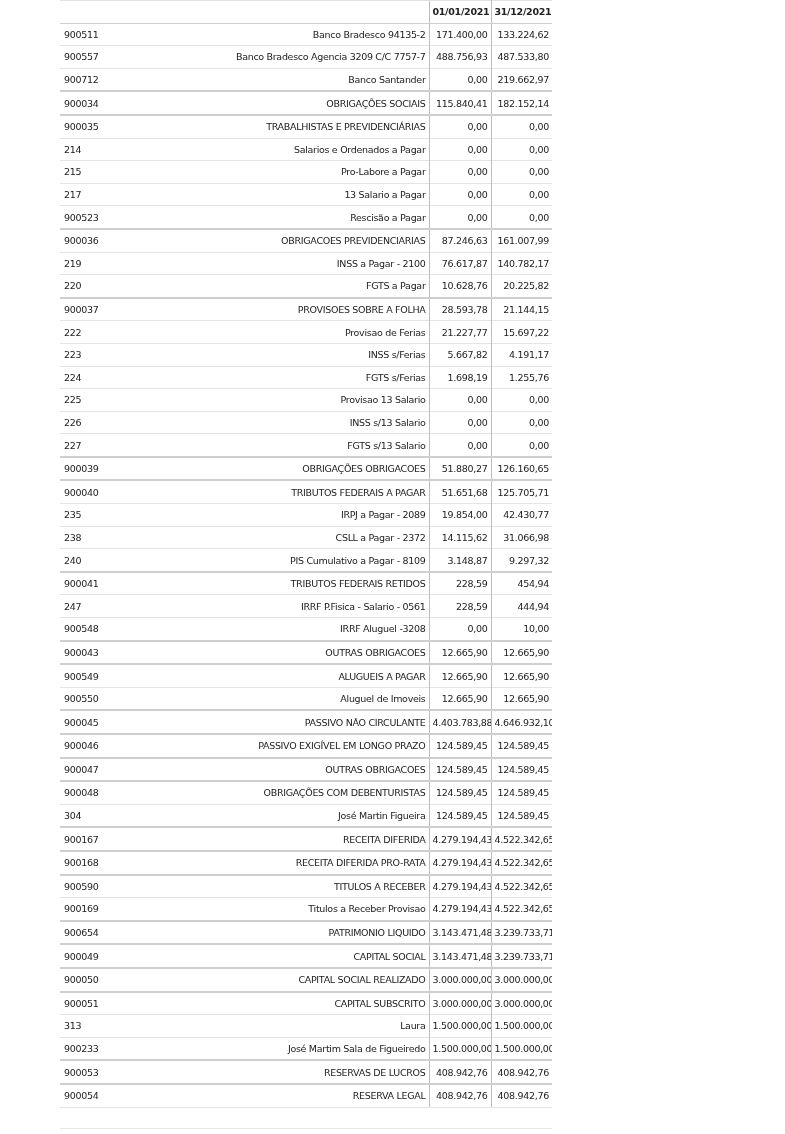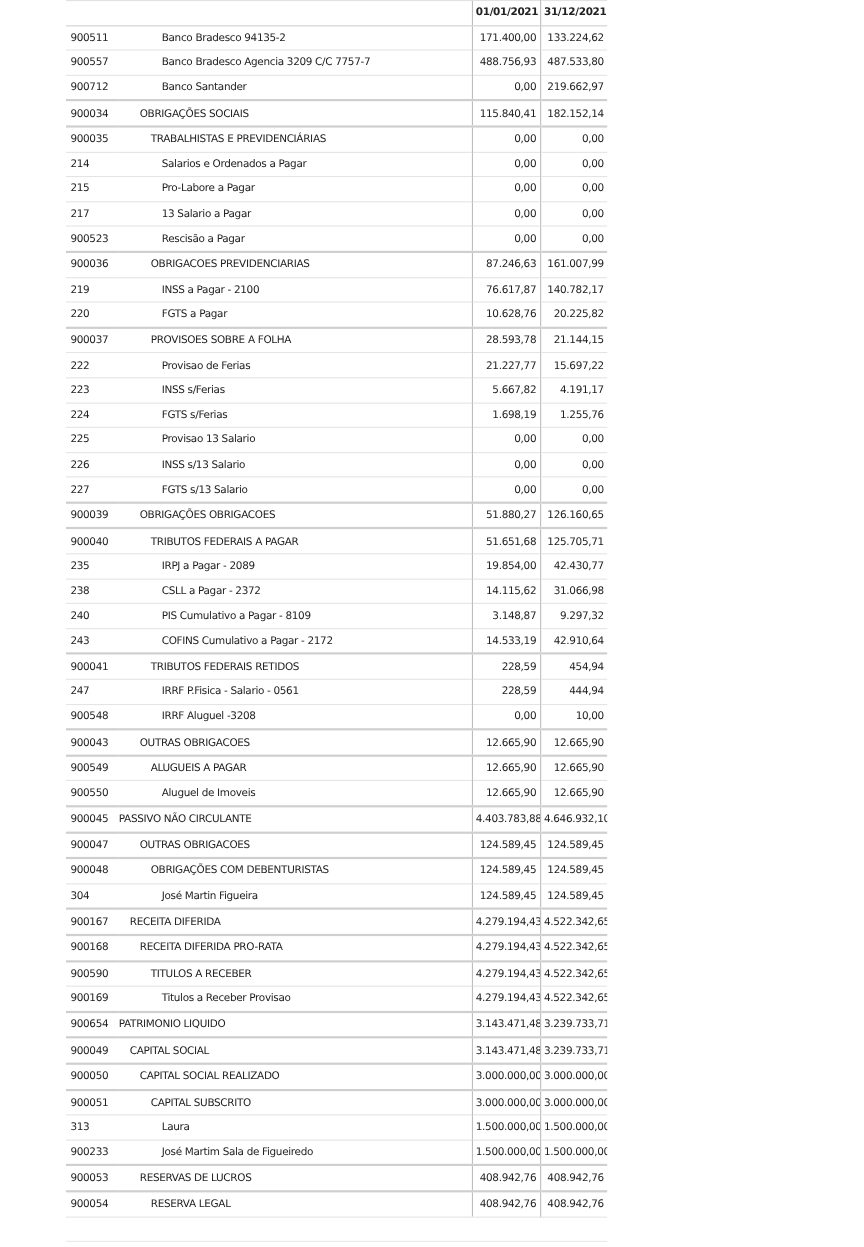--- a/index.html
+++ b/index.html
@@ -9,21 +9,21 @@
   col.c-code { width: 48px; }
   col.c-name { width: 321px; }
   col.c-v1 { width: 62px; }
   col.c-v2 { width: 61px; }
   th, td { height: 21.6px; padding: 0 3px; white-space: nowrap; overflow: hidden; }
   thead th { font-weight: bold; text-align: right; border-bottom: 1px solid #cfcfcf; border-top: 1px solid #e2e2e2; margin-left: 36px; }
   thead th.v1, thead th.v2 { text-align: center; }
   td { border-top: 1px solid #e4e4e4; }
   tr.group td { border-top: 2px solid #cfcfcf; }
   td.code { text-align: left; padding-left: 4px; }
-  td.name { text-align: left; }
+  td.name { text-align: right; }
   td.v1, td.v2, th.v1, th.v2 { text-align: right; padding-right: 3px; }
   td.v1, th.v1 { border-left: 1px solid #bdbdbd; border-right: 1px solid #bdbdbd; }
   tbody tr:last-child td { border-bottom: 1px solid #e4e4e4; }
   .l0 { padding-left: 0px; margin-top: 48px; }
   .l1 { padding-left: 10px; }
   .l2 { padding-left: 19px; }
   .l3 { padding-left: 29px; }
   .l4 { padding-left: 39px; }
   .footer-line { position: absolute; left: 60px; top: 1128px; width: 492px; height: 1px; background: #e8e8e8; }
 </style>
@@ -184,26 +184,20 @@
           <td class="name l4">CSLL a Pagar - 2372</td>
           <td class="v1">14.115,62</td>
           <td class="v2">31.066,98</td>
         </tr>
         <tr>
           <td class="code">240</td>
           <td class="name l4">PIS Cumulativo a Pagar - 8109</td>
           <td class="v1">3.148,87</td>
           <td class="v2">9.297,32</td>
         </tr>
-        <tr>
-          <td class="code">243</td>
-          <td class="name l4">COFINS Cumulativo a Pagar - 2172</td>
-          <td class="v1">14.533,19</td>
-          <td class="v2">42.910,64</td>
-        </tr>
         <tr class="group">
           <td class="code">900041</td>
           <td class="name l3">TRIBUTOS FEDERAIS RETIDOS</td>
           <td class="v1">228,59</td>
           <td class="v2">454,94</td>
         </tr>
         <tr>
           <td class="code">247</td>
           <td class="name l4">IRRF P.Fisica - Salario - 0561</td>
           <td class="v1">228,59</td>
@@ -231,20 +225,26 @@
           <td class="code">900550</td>
           <td class="name l4">Aluguel de Imoveis</td>
           <td class="v1">12.665,90</td>
           <td class="v2">12.665,90</td>
         </tr>
         <tr class="group">
           <td class="code">900045</td>
           <td class="name l0">PASSIVO NÃO CIRCULANTE</td>
           <td class="v1">4.403.783,88</td>
           <td class="v2">4.646.932,10</td>
+        </tr>
+        <tr class="group">
+          <td class="code">900046</td>
+          <td class="name l1">PASSIVO EXIGÍVEL EM LONGO PRAZO</td>
+          <td class="v1">124.589,45</td>
+          <td class="v2">124.589,45</td>
         </tr>
         <tr class="group">
           <td class="code">900047</td>
           <td class="name l2">OUTRAS OBRIGACOES</td>
           <td class="v1">124.589,45</td>
           <td class="v2">124.589,45</td>
         </tr>
         <tr class="group">
           <td class="code">900048</td>
           <td class="name l3">OBRIGAÇÕES COM DEBENTURISTAS</td>

